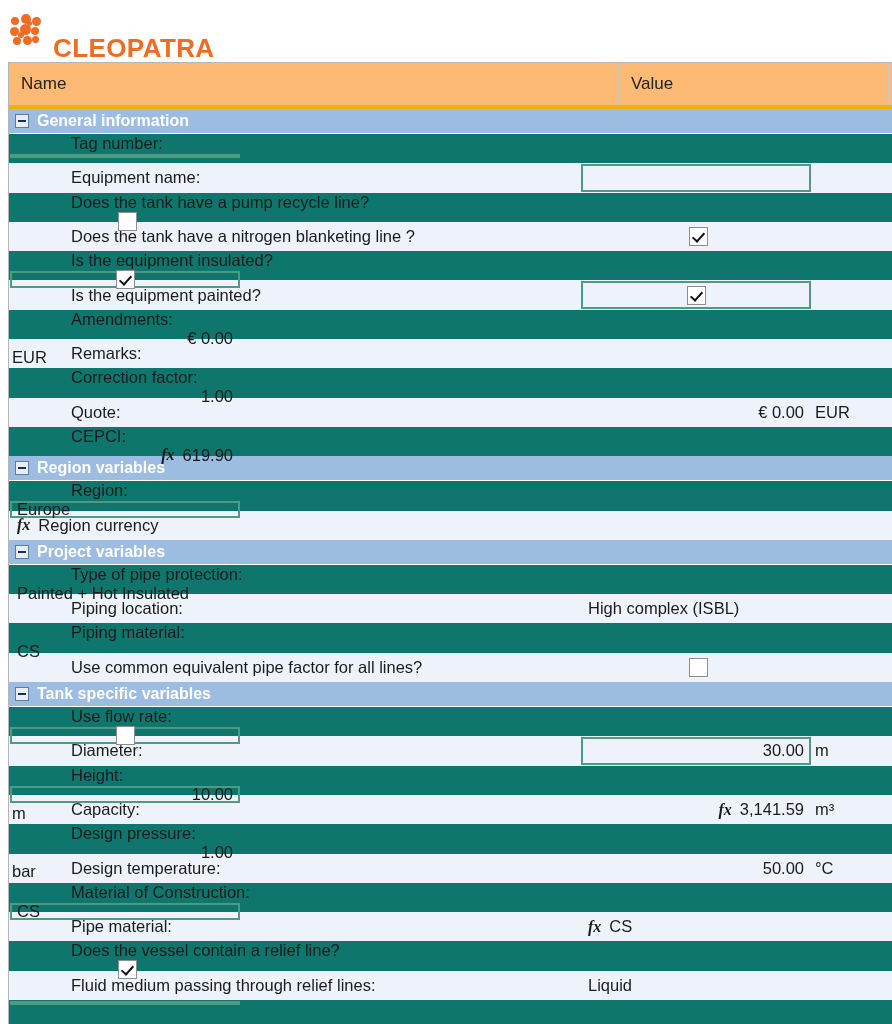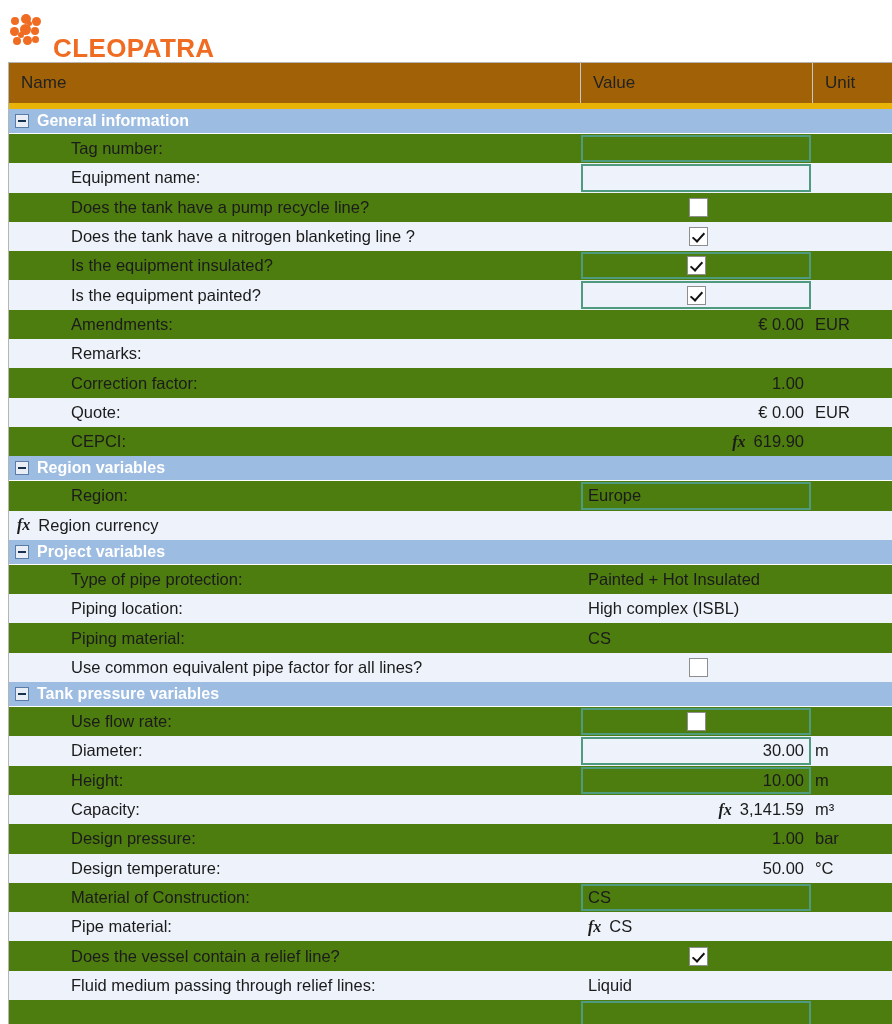--- a/index.html
+++ b/index.html
@@ -65,22 +65,23 @@
     display: flex;
     width: 100%;
     box-sizing: border-box;
     height: 29.3px;
     align-items: stretch;
   }
 
   
   .head-row {
     height: 46px;
-    background: #a16207;
-    border-bottom: 6px solid #eab308;
+    background: #fdba74;
+    border-bottom: 4px solid #eab308;
+    gap: 38px;
   }
   .head-cell {
     display: flex;
     align-items: center;
     font-size: 17px;
     color: #222222;
     padding-left: 12px;
     box-sizing: border-box;
   }
   .c-name  { width: 571px; flex: none; }
@@ -117,21 +118,21 @@
     background: #17324f;
   }
   .section-title {
     color: #ffffff;
     font-size: 16px;
     font-weight: bold;
     white-space: nowrap;
   }
 
   
-  .row.odd  { background: #4d7c0f; }
+  .row.odd  { background: #0f766e; flex-direction: column; }
   .row.even { background: #eef3fb; text-align: right; }
 
   .cell-name {
     width: 571px;
     flex: none;
     display: flex;
     align-items: center;
     font-size: 16.5px;
     color: #1b1b1b;
     padding-left: 62px;
@@ -422,21 +423,21 @@
           <div class="cell-name">Use common equivalent pipe factor for all lines?</div>
           <div class="cell-value">
             <span class="cb-wrap">
               <span class="cb"></span>
             </span>
           </div>
           <div class="cell-unit"></div>
         </div>
         <div class="row section-row">
           <span class="section-toggle"></span>
-          <span class="section-title">Tank pressure variables</span>
+          <span class="section-title">Tank specific variables</span>
         </div>
         <div class="row odd">
           <div class="cell-name">Use flow rate:</div>
           <div class="cell-value">
             <span class="boxed"></span>
             <span class="cb-wrap offset">
               <span class="cb"></span>
             </span>
           </div>
           <div class="cell-unit"></div>

